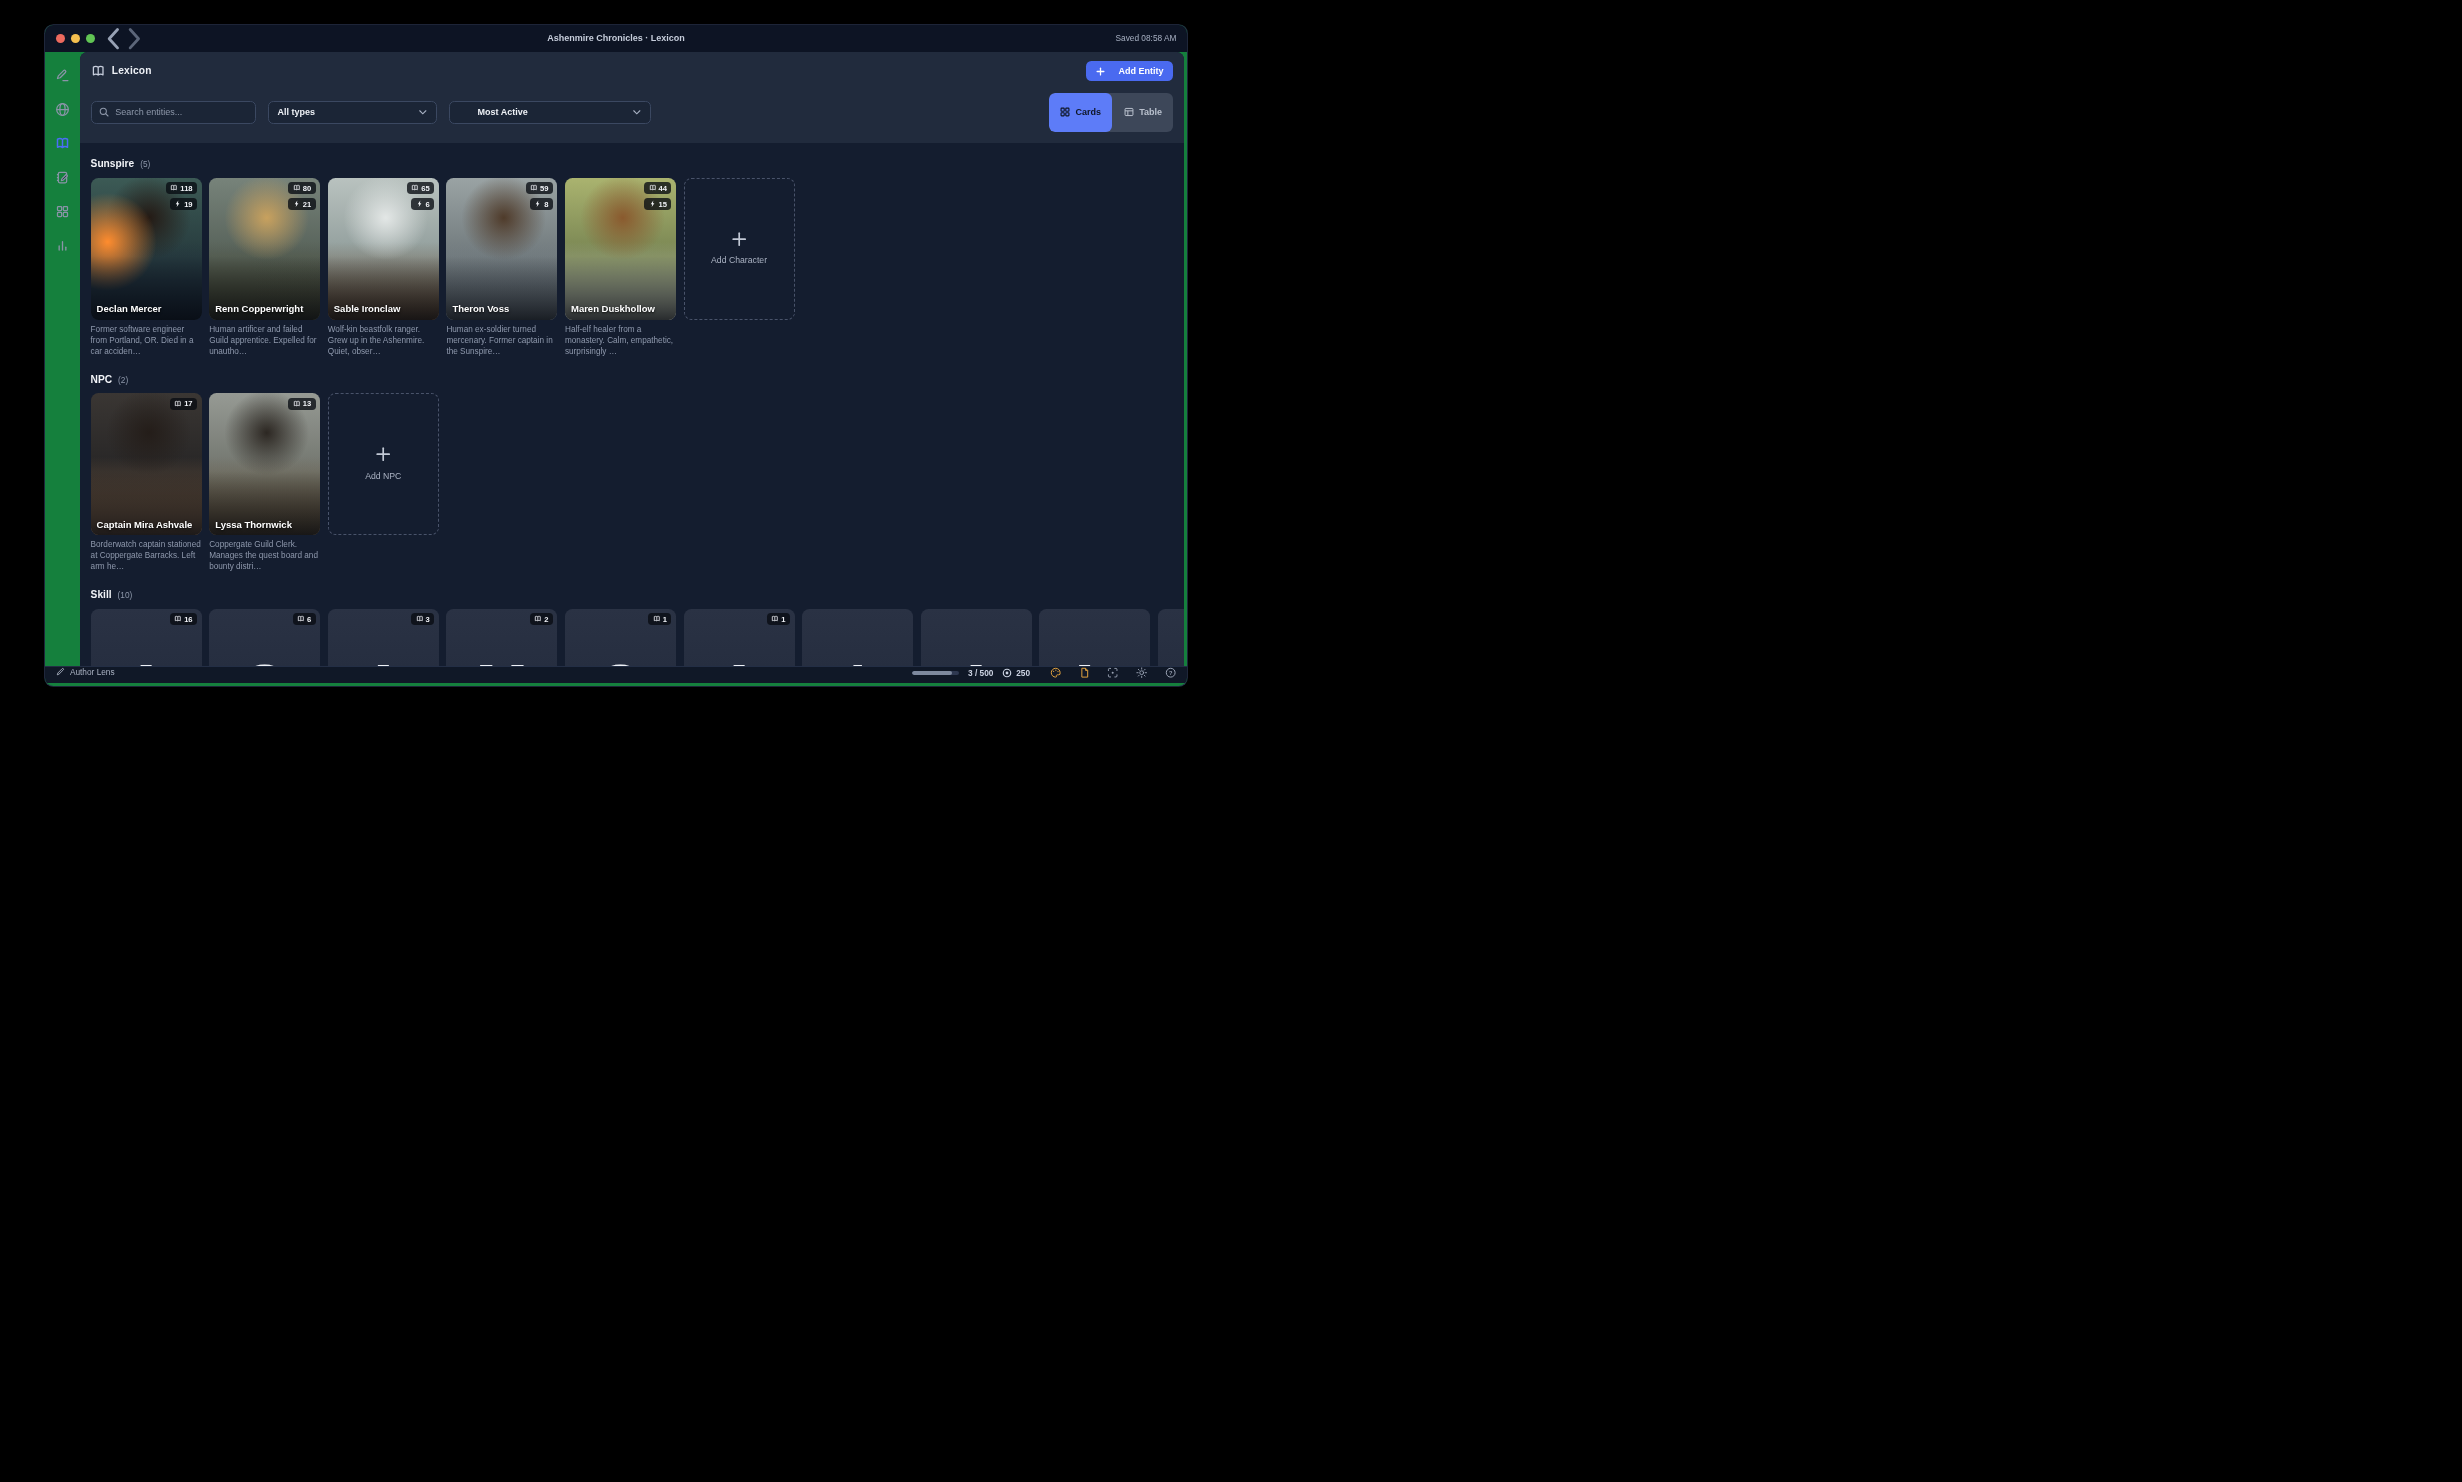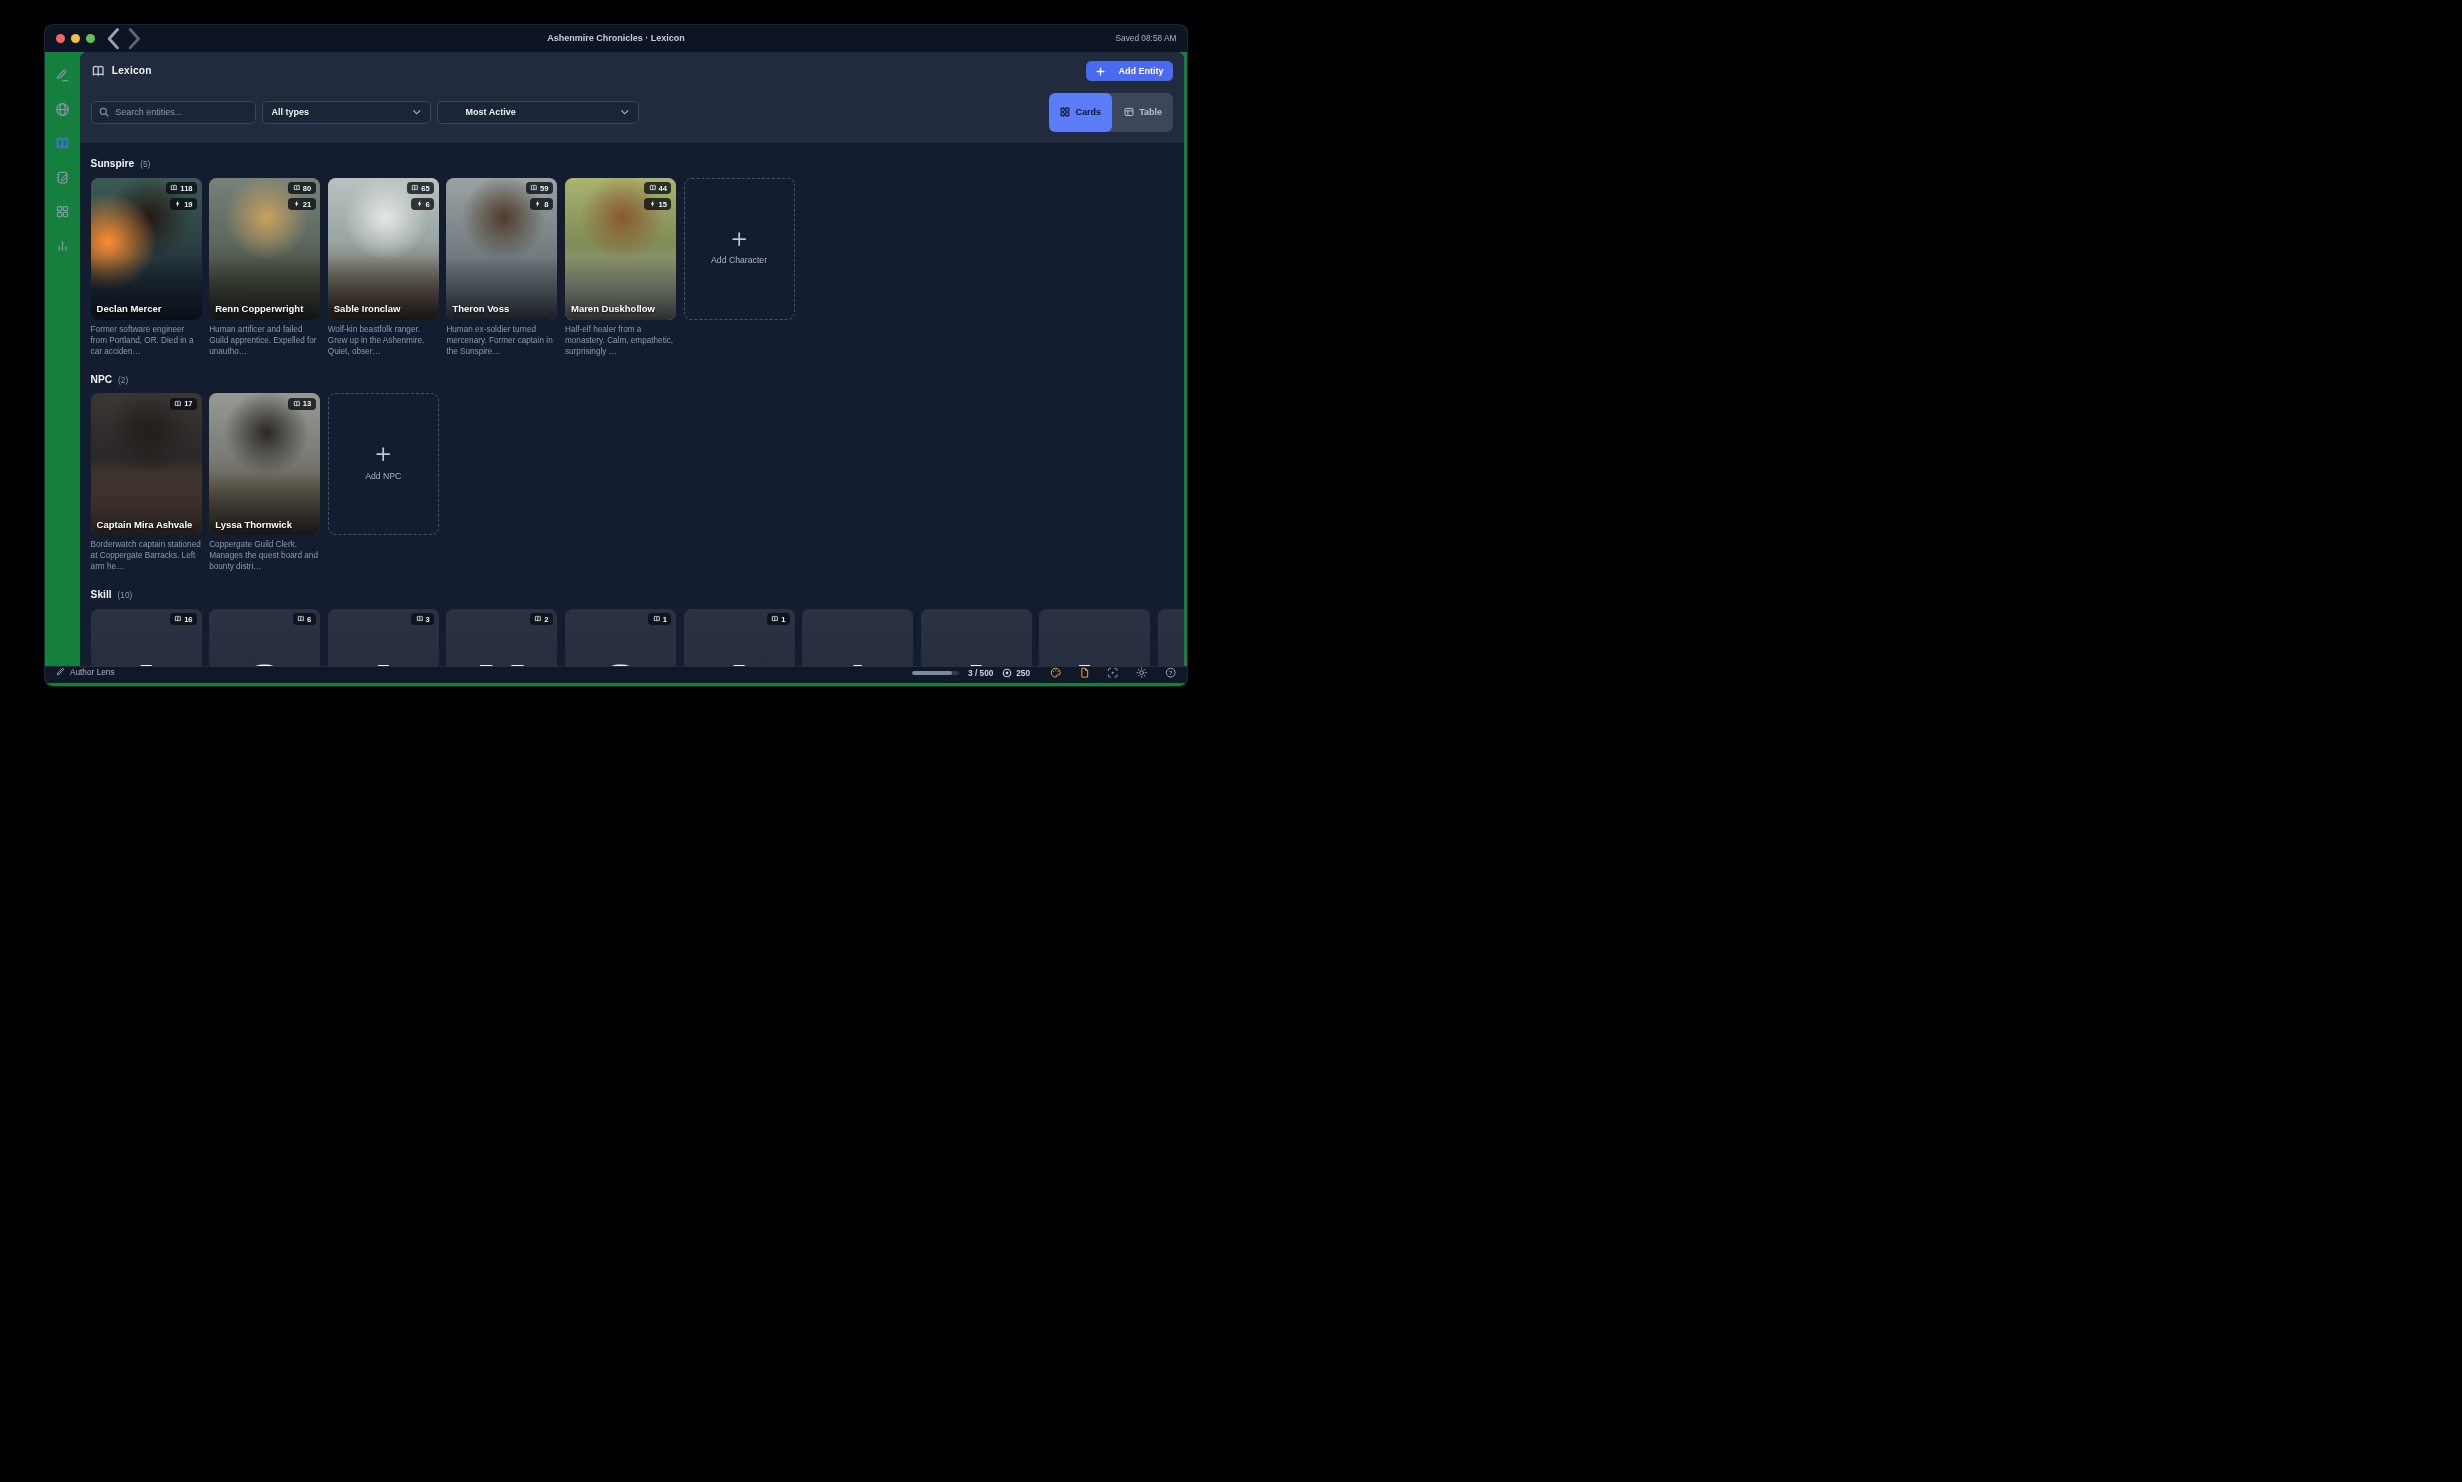--- a/index.html
+++ b/index.html
@@ -32,21 +32,21 @@
 
   .panel-header { flex:none; background:#212b3d; border-radius:7.6px 7.6px 0 0; padding:9px 10.6px 11.4px; }
   .ph-row1 { display:flex; align-items:center; height:21px; }
   .ph-title-wrap { display:flex; align-items:center; gap:6.8px; color:#eef1f6; }
   .ph-title-wrap svg { width:14.4px; height:14.4px; color:#c7cedd; }
   .ph-title { font-size:10.2px; font-weight:700; letter-spacing:0.2px; }
   .btn-add-entity { margin-left:auto; display:flex; align-items:center; gap:13px; background:#4a6af0; color:#fff;
     border:none; height:20.5px; padding:0 10px; border-radius:5.3px; font-size:9px; font-weight:700; font-family:inherit; cursor:pointer; }
   .btn-add-entity svg { width:9px; height:9px; }
 
-  .ph-row2 { display:flex; align-items:center; margin-top:11.4px; gap:6px; }
+  .ph-row2 { display:flex; align-items:center; margin-top:11.4px; gap:12px; }
   .search-box { width:165px; height:23px; background:#1b2536; border:0.8px solid #3b4861; border-radius:5.3px;
     display:flex; align-items:center; padding:0 7.6px; gap:6px; color:#8d97a9; }
   .search-box svg { width:10px; height:10px; flex:none; }
   .search-box input { flex:1; min-width:0; background:transparent; border:none; outline:none; color:#dfe4ee;
     font-size:9px; font-family:inherit; }
   .search-box input::placeholder { color:#8d97a9; }
   .select { height:23px; background:#1b2536; border:0.8px solid #3b4861; border-radius:5.3px; display:flex;
     align-items:center; padding:0 9px; color:#eef1f6; font-size:9px; font-weight:600; }
   .select.type { width:169px; } .select.sort { width:202px;padding-left:28px; }
   .select .chev { margin-left:auto; color:#a7b0c2; width:7.6px; height:5.3px; }

